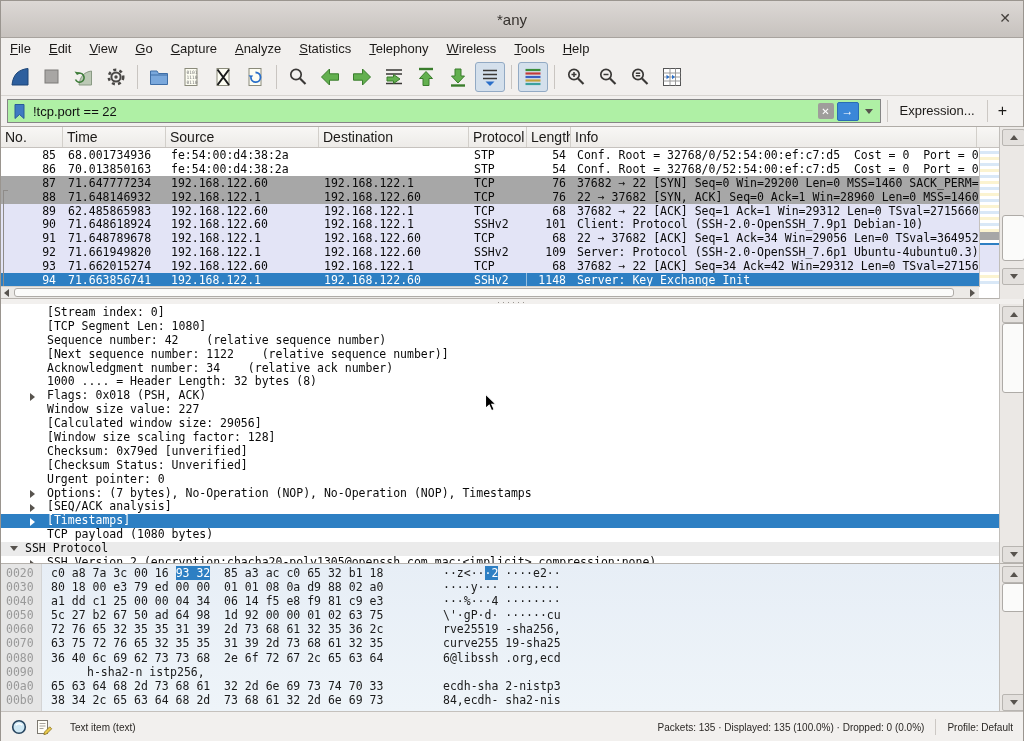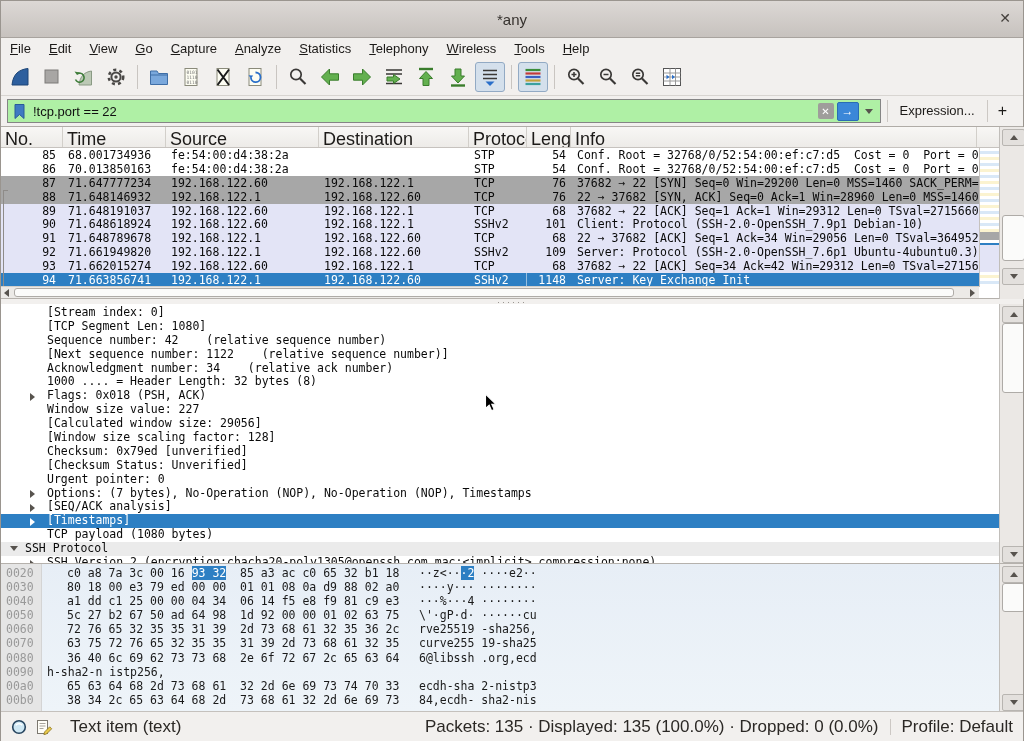--- a/index.html
+++ b/index.html
@@ -40,21 +40,21 @@
     color:#fff;font-size:12px;font-weight:bold;display:flex;align-items:center;justify-content:center;}
   .fcaret{margin:0 2px 0 6px;}
   .expr-btn{font-size:13px;color:#1c1a18;padding:0 12px;margin-left:6px;border-left:1px solid #ccc8c4;line-height:22px;}
   .add-btn{font-size:16px;color:#1c1a18;padding:0 10px;border-left:1px solid #ccc8c4;line-height:22px;}
 
   
   .pl{position:absolute;left:0;top:126px;width:100%;height:172px;background:#fff;
     border-bottom:1px solid #b5b1ac;box-sizing:border-box;}
   .pl-header{position:absolute;left:0;top:0;width:998px;height:21px;
     background:linear-gradient(#f8f7f5,#edebe8);border-bottom:1px solid #c6c2be;
-    display:flex;font-size:18px;color:#1c1a18;box-sizing:border-box;}
+    display:flex;font-size:14px;color:#1c1a18;box-sizing:border-box;}
   .pl-col{border-right:1px solid #d2cfca;padding:2px 0 0 4px;box-sizing:border-box;
     white-space:nowrap;overflow:hidden;}
   .pl-rows{position:absolute;left:0;top:21px;width:978px;height:139px;overflow:hidden;
     font-family:"DejaVu Sans Mono",monospace;font-size:11.5px;color:#0a0a0a;}
   .prow{height:13.9px;display:flex;align-items:center;overflow:hidden;}
   .prow span{white-space:pre;overflow:hidden;box-sizing:border-box;display:block;}
   .c-no{width:62px;text-align:right;padding-right:7px;}
   .c-time{width:103px;padding-left:5px;}
   .c-src{width:153px;padding-left:5px;}
   .c-dst{width:150px;padding-left:5px;}
@@ -107,28 +107,28 @@
   .dline.shade{background:#ebebeb;}
 
   
   .hexpane{position:absolute;left:0;top:563px;width:100%;height:147px;
     background:linear-gradient(#e7eef6,#eef4f9);box-sizing:border-box;overflow:hidden;}
   .hx-offbg{position:absolute;left:0;top:0;bottom:0;width:40px;background:#e5e5e5;border-right:1px solid #d4d4d4;}
   .hxrows{position:absolute;left:0;top:2px;width:998px;}
   .hxrow{height:14.1px;display:flex;font-family:"DejaVu Sans Mono",monospace;font-size:11.5px;
     line-height:14.1px;white-space:pre;color:#1a1a1a;}
   .hx-off{width:40px;padding-left:5px;box-sizing:border-box;color:#999;}
-  .hx-hex{margin-left:26px;width:346px;}
-  .hx-asc{padding-left:6px;}
+  .hx-hex{margin-left:10px;width:346px;}
+  .hx-asc{padding-left:6px;margin-left:40px;}
   .hl{background:var(--sel);color:#fff;}
 
   
   .statusbar{position:absolute;left:0;top:710px;width:100%;height:31px;background:#f2f0ee;
     border-top:1px solid #c5c1bd;display:flex;align-items:center;padding:0 10px;box-sizing:border-box;
-    font-size:17px;color:#2b2825;}
+    font-size:10px;color:#2b2825;}
   .sb-icon{margin-right:9px;display:flex;align-items:center;}
   .sb-field{margin-left:8px;}
   .sb-stats{margin-left:auto;white-space:pre;}
   .sb-sep{width:1px;height:16px;background:#ccc8c4;margin:0 11px;}
 
   .cursor{position:absolute;left:483px;top:392px;pointer-events:none;}
 </style>
 </head>
 <body>
 
@@ -348,21 +348,21 @@
           <span class="c-no">88</span>
           <span class="c-time">71.648146932</span>
           <span class="c-src">192.168.122.1</span>
           <span class="c-dst">192.168.122.60</span>
           <span class="c-proto">TCP</span>
           <span class="c-len">76</span>
           <span class="c-info">22 → 37682 [SYN, ACK] Seq=0 Ack=1 Win=28960 Len=0 MSS=1460</span>
         </div>
         <div class="prow tcp">
           <span class="c-no">89</span>
-          <span class="c-time">71.648191037</span>
+          <span class="c-time">62.485865983</span>
           <span class="c-src">192.168.122.60</span>
           <span class="c-dst">192.168.122.1</span>
           <span class="c-proto">TCP</span>
           <span class="c-len">68</span>
           <span class="c-info">37682 → 22 [ACK] Seq=1 Ack=1 Win=29312 Len=0 TSval=2715660</span>
         </div>
         <div class="prow tcp">
           <span class="c-no">90</span>
           <span class="c-time">71.648618924</span>
           <span class="c-src">192.168.122.60</span>

